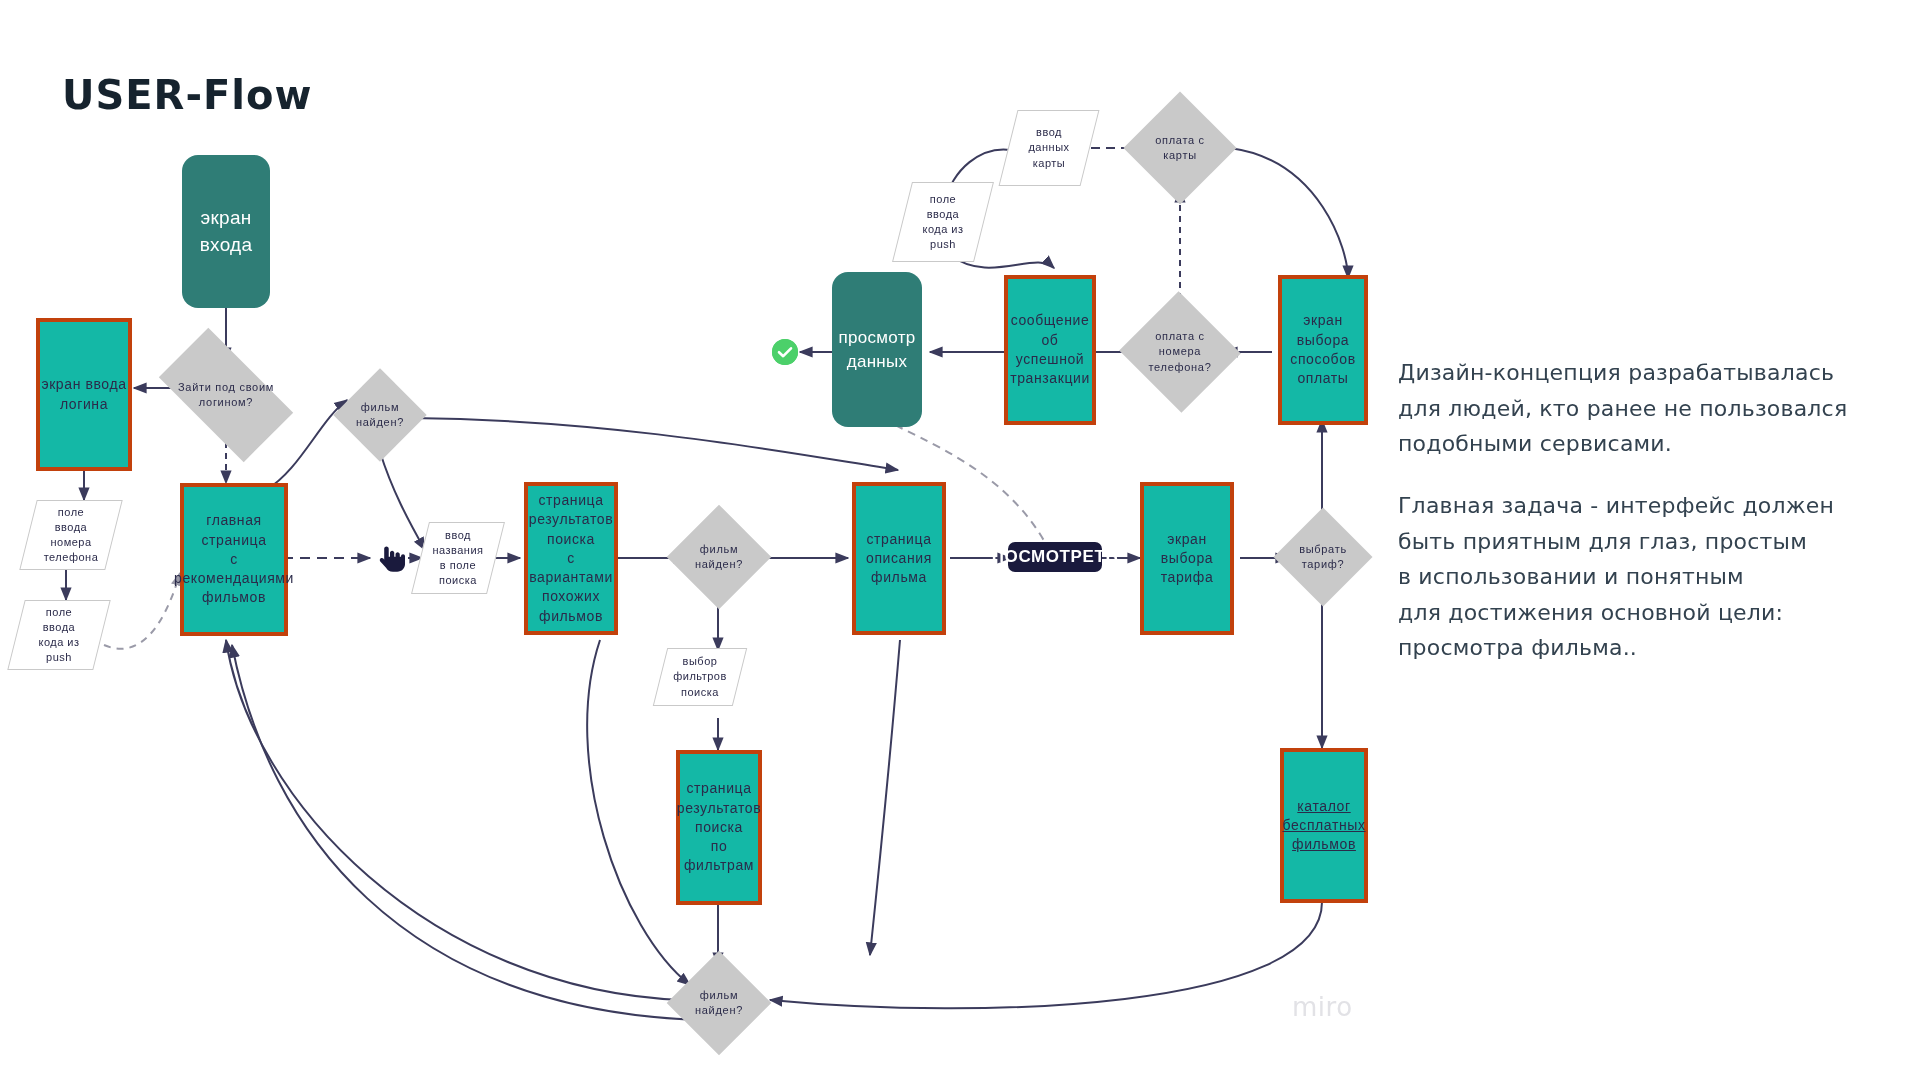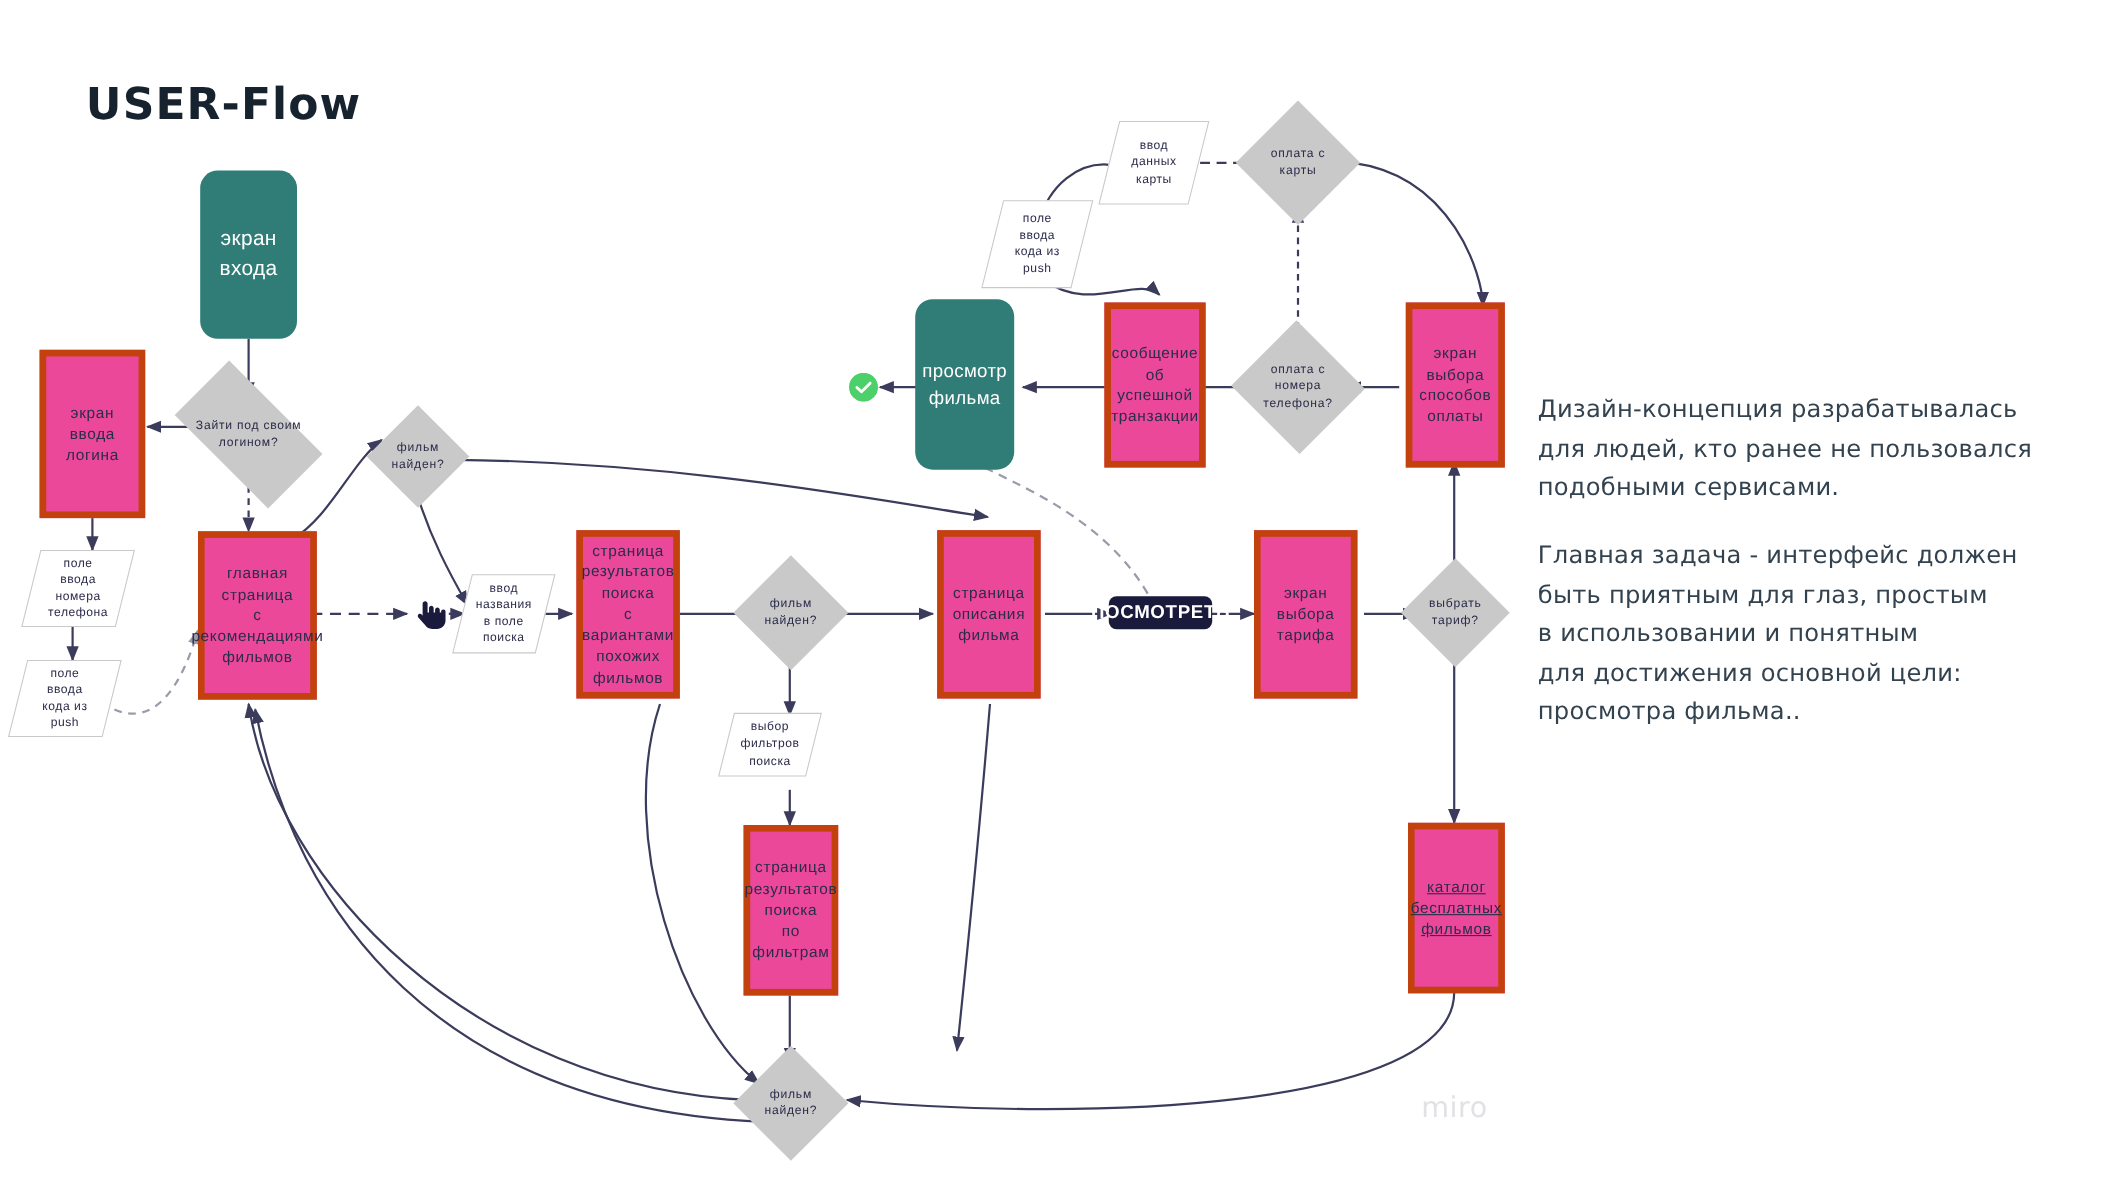--- a/index.html
+++ b/index.html
@@ -23,41 +23,40 @@
   
   .title {
     position: absolute;
     left: 62px; top: 72px;
     font-size: 40px;
     letter-spacing: 1px;
     font-weight: 700;
     color: #16232e;
     font-family: "DejaVu Sans", sans-serif;
     white-space: nowrap;
-    margin-left: 16px;
   }
 
   
   .node {
     position: absolute;
     box-sizing: border-box;
     display: flex;
     align-items: center;
     justify-content: center;
     text-align: center;
     line-height: 1.38;
     color: #2b2b4a;
     z-index: 3;
   }
   .node span { display: block; white-space: pre-line; }
 
   
   .n-process {
-    background: #ec4899;
-    border: 6px solid #c2410c;
+    background: #14b8a6;
+    border: 4px solid #c2410c;
     font-size: 14px;
     letter-spacing: .6px;
     color: #2b2b4a;
   }
   
   .n-term {
     background: #2f7d76;
     border-radius: 16px;
     color: #ffffff;
     font-size: 19px;
@@ -396,21 +395,21 @@
   </div>
 
   <div class="node n-process" style="left:1004px; top:275px; width:92px; height:150px;">
     <span>сообщение
 об успешной
 транзакции</span>
   </div>
 
   <div class="node n-term" style="left:832px; top:272px; width:90px; height:155px; font-size:17px;">
     <span>просмотр
-фильма</span>
+данных</span>
   </div>
 
   <div class="check-badge" style="left:772px; top:339px;">
     <svg width="26" height="26" viewBox="0 0 26 26">
       <circle cx="13" cy="13" r="13" fill="#4cd06a"></circle>
       <path d="M7 13.2 L11.2 17.2 L19 9.3" fill="none" stroke="#ffffff" stroke-width="2.6" stroke-linecap="round" stroke-linejoin="round"></path>
     </svg>
   </div>
 
   <div class="side-text">

